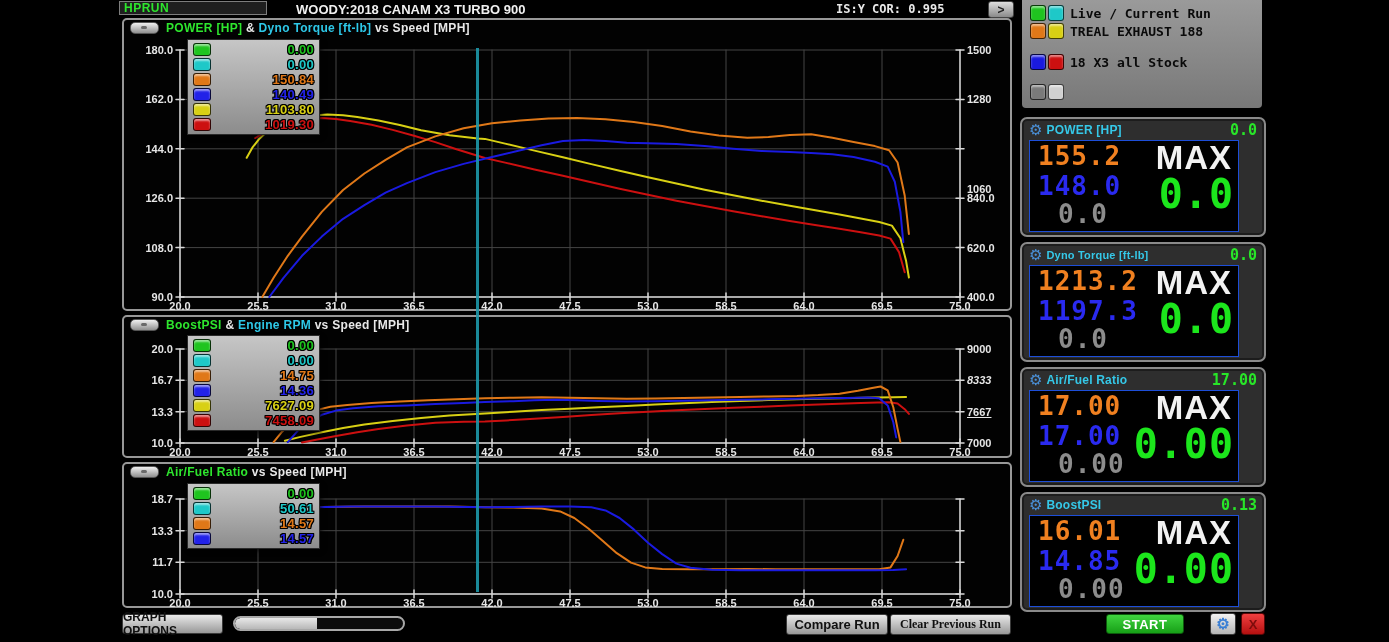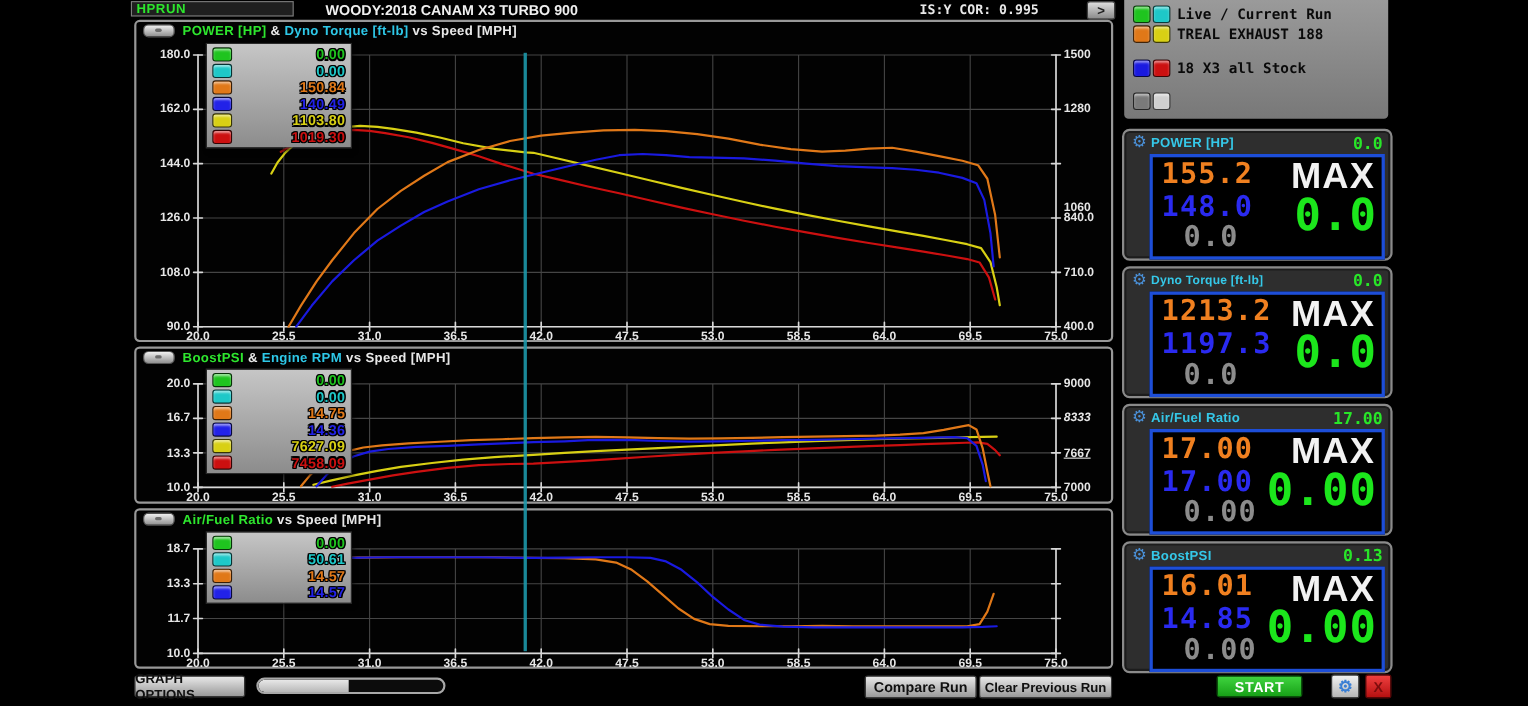--- a/index.html
+++ b/index.html
@@ -40,38 +40,38 @@
   .rlsw{width:14px;height:14px;border-radius:3px;border:1px solid rgba(0,0,0,.7);
     box-shadow:inset 0 2px 2px rgba(255,255,255,.5);}
   .rllabel{margin-left:4px;font:bold 13px "DejaVu Sans Mono",monospace;color:#0a0a0a;white-space:pre;}
   
   .gauge{position:absolute;left:1020px;width:246px;height:120px;background:#2e2e2e;
     border:2px solid #8a8a8a;border-radius:7px;box-sizing:border-box;box-shadow:inset 0 0 0 2px #1c1c1c;}
   .ghead{position:absolute;left:4px;top:2px;right:4px;height:18px;display:flex;align-items:center;gap:4px;padding:0 3px;}
   .ggear{font-size:15px;color:#4a90d8;line-height:14px;}
   .gtitle{font:bold 12px "Liberation Sans",sans-serif;color:#35c8e8;letter-spacing:.2px;}
   .ghval{margin-left:auto;font:bold 15px "DejaVu Sans Mono",monospace;color:#28e628;}
-  .gbody{position:absolute;left:23px;top:21px;width:208px;height:90px;background:#000;
-    border:3px solid #1d4ed8;}
+  .gbody{position:absolute;left:7px;top:21px;width:208px;height:90px;background:#000;
+    border:1px solid #1d4ed8;}
   .gv{position:absolute;font:bold 26px "DejaVu Sans Mono",monospace;letter-spacing:1px;}
   .gv.o{left:8px;top:0;color:#f08020;}
   .gv.b{left:8px;top:30px;color:#2a2af0;}
   .gv.g{left:28px;top:58px;color:#8c8c8c;}
   .gmax{position:absolute;right:6px;top:-2px;font:bold 33px "Liberation Sans",sans-serif;color:#f2f2f2;letter-spacing:1px;}
   .gbig{position:absolute;right:4px;top:30px;font:bold 40px "DejaVu Sans Mono",monospace;color:#1ce61c;letter-spacing:1px;}
   
   .btn{position:absolute;display:flex;align-items:center;justify-content:center;
     background:linear-gradient(#e9e9e9,#989898);border:1px solid #3a3a3a;border-radius:3px;
     font:bold 12px "Liberation Sans",sans-serif;color:#101010;box-sizing:border-box;}
   #graph-options{left:122px;top:614px;width:101px;height:20px;}
   #progress{left:233px;top:616px;width:172px;height:15px;border:2px solid #a8a8a8;border-radius:8px;
     background:#0c0c0c;box-sizing:border-box;overflow:hidden;}
   #progress-fill{height:100%;background:linear-gradient(#e8e8e8,#b8b8b8);border-radius:6px 0 0 6px;}
   #compare-btn{left:786px;top:614px;width:102px;height:21px;font-size:13px;}
-  #clearprev-btn{left:890px;top:614px;width:121px;height:21px;font-size:12px;}
+  #clearprev-btn{left:890px;top:614px;width:121px;height:21px;font-size:12px;font-family:Liberation Serif, serif;}
   #start-btn{left:1106px;top:614px;width:78px;height:20px;background:linear-gradient(#3fd43f,#17a017);
     color:#fff;font-size:13px;letter-spacing:.5px;border-color:#0c5c0c;}
   #gear-btn{left:1210px;top:613px;width:26px;height:22px;background:linear-gradient(#f2f2f2,#b5b5b5);
     color:#3a7fd4;font-size:15px;}
   #x-btn{left:1241px;top:613px;width:24px;height:22px;background:linear-gradient(#f04040,#b51010);
     color:#7c0c0c;font-size:13px;border-color:#5a0808;}
 </style>
 </head>
 <body>
 
@@ -99,21 +99,21 @@
     <div class="tick" style="top: 24px; left: -11px; text-align: right;">180.0</div>
     <div class="tick" style="top: 73.4px; left: -11px; text-align: right;">162.0</div>
     <div class="tick" style="top: 122.8px; left: -11px; text-align: right;">144.0</div>
     <div class="tick" style="top: 172.2px; left: -11px; text-align: right;">126.0</div>
     <div class="tick" style="top: 221.6px; left: -11px; text-align: right;">108.0</div>
     <div class="tick" style="top: 271px; left: -11px; text-align: right;">90.0</div>
     <div class="tick" style="top: 24px; left: 843px; text-align: left;">1500</div>
     <div class="tick" style="top: 73.4px; left: 843px; text-align: left;">1280</div>
     <div class="tick" style="top: 122.8px; left: 843px; text-align: left; margin-top: 40px;">1060</div>
     <div class="tick" style="top: 172.2px; left: 843px; text-align: left;">840.0</div>
-    <div class="tick" style="top: 221.6px; left: 843px; text-align: left;">710.0</div>
+    <div class="tick" style="top: 221.6px; left: 843px; text-align: left;">620.0</div>
     <div class="tick" style="top: 271px; left: 843px; text-align: left;">400.0</div>
     <div class="tick" style="top: 280px; left: 26px; text-align: center;">20.0</div>
     <div class="tick" style="top: 280px; left: 104px; text-align: center;">25.5</div>
     <div class="tick" style="top: 280px; left: 182px; text-align: center;">31.0</div>
     <div class="tick" style="top: 280px; left: 260px; text-align: center;">36.5</div>
     <div class="tick" style="top: 280px; left: 338px; text-align: center;">42.0</div>
     <div class="tick" style="top: 280px; left: 416px; text-align: center;">47.5</div>
     <div class="tick" style="top: 280px; left: 494px; text-align: center;">53.0</div>
     <div class="tick" style="top: 280px; left: 572px; text-align: center;">58.5</div>
     <div class="tick" style="top: 280px; left: 650px; text-align: center;">64.0</div>

